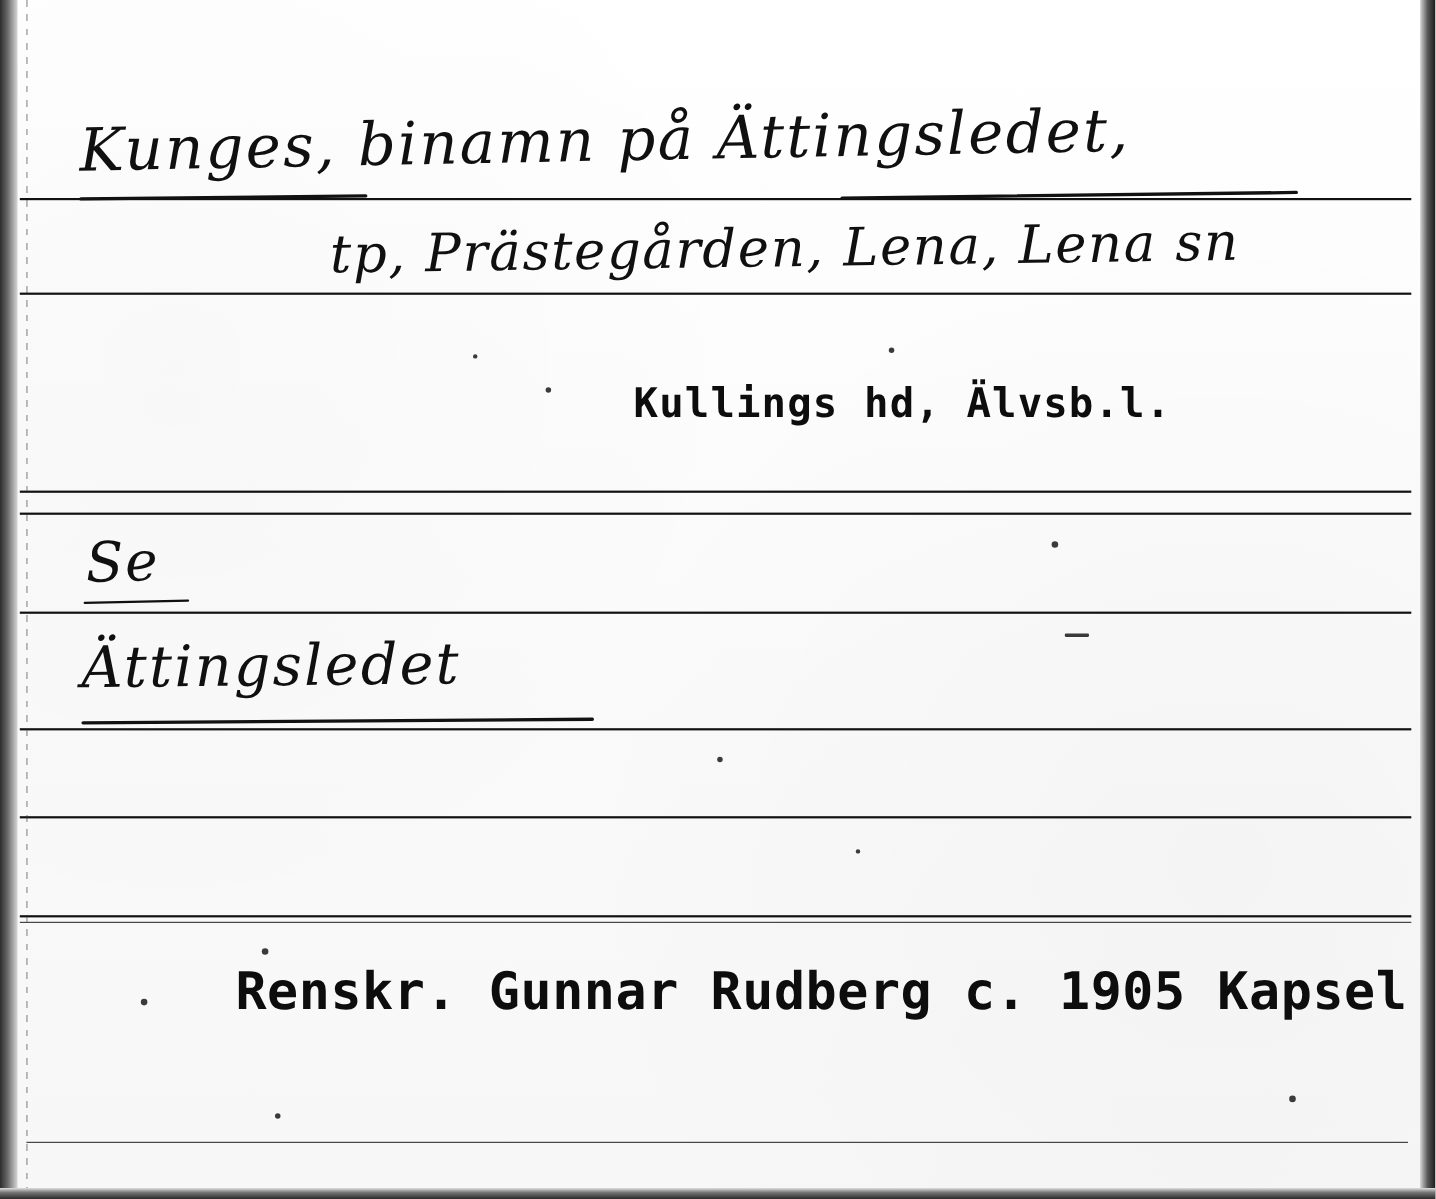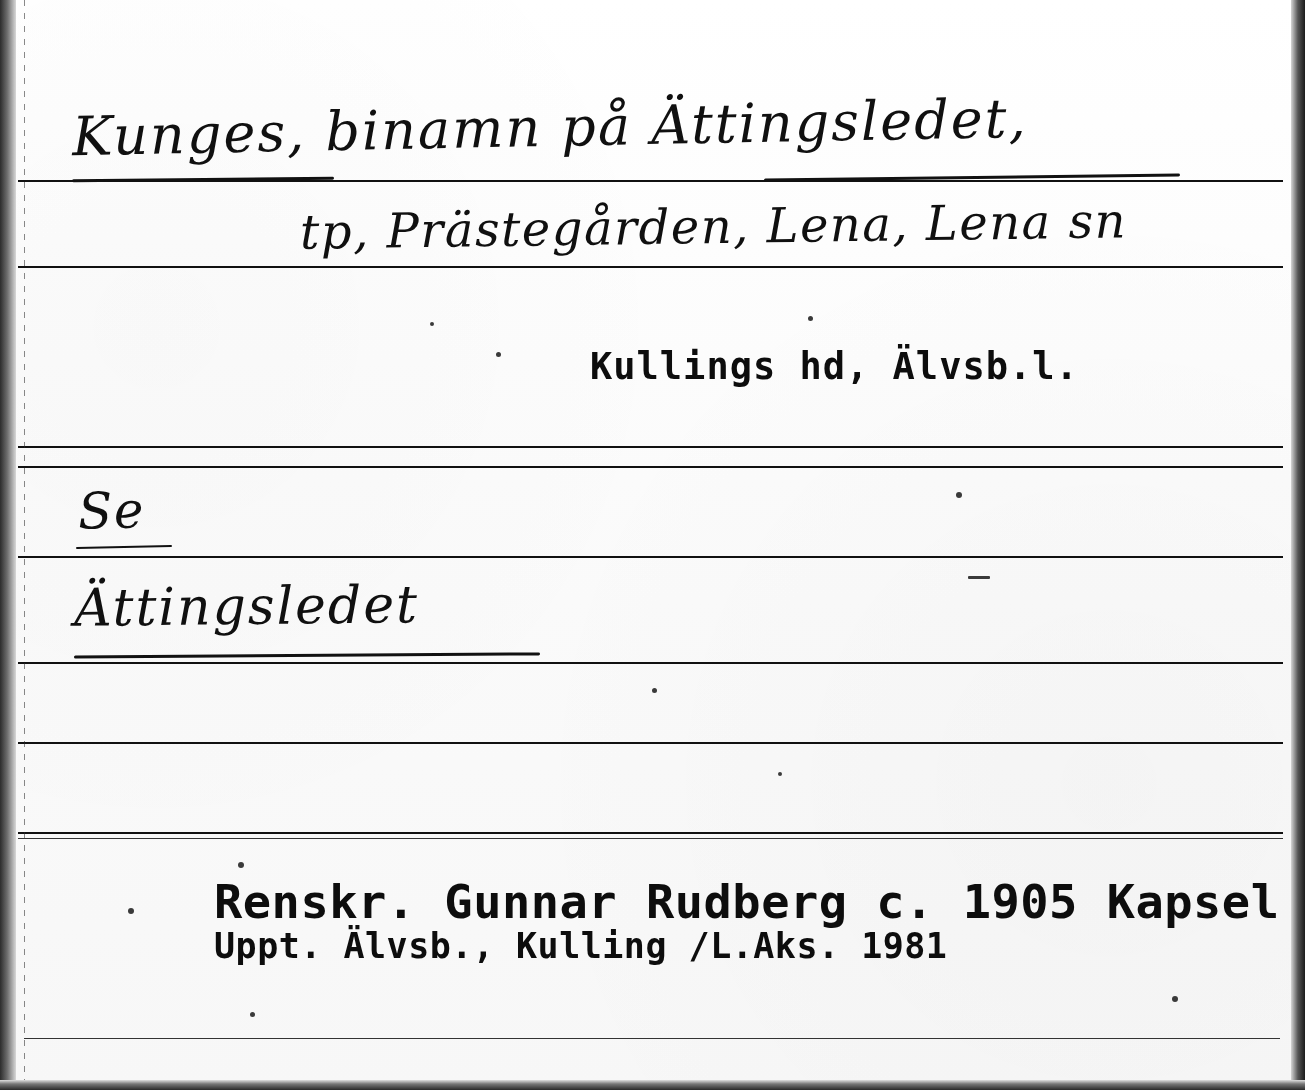--- a/index.html
+++ b/index.html
@@ -128,21 +128,20 @@
     font-family: "DejaVu Sans Mono", monospace;
     font-weight: bold;
     color: #0d0d0d;
     white-space: nowrap;
   }
   .typed-hd {
     left: 576px;
     top: 345px;
     font-size: 37px;
     letter-spacing: 1px;
-    margin-left: 14px;
   }
   .typed-foot1 {
     left: 214px;
     top: 874px;
     font-size: 47px;
     letter-spacing: 0.5px;
   }
   .typed-foot2 {
     left: 214px;
     top: 926px;
@@ -185,21 +184,20 @@
 
   <div class="typed typed-hd">Kullings hd, Älvsb.l.</div>
 
   <div class="hand hand-3">Se</div>
   <div class="hand-underline ul-se"></div>
 
   <div class="hand hand-4">Ättingsledet</div>
   <div class="hand-underline ul-attings-2"></div>
 
   <div class="typed typed-foot1">Renskr. Gunnar Rudberg c. 1905  Kapsel</div>
-  <div class="typed typed-foot2">Uppt. Älvsb., Kulling /L.Aks. 1981</div>
 
   <div class="speck" style="left:808px; top:316px; width:5px; height:5px;"></div>
   <div class="speck" style="left:430px; top:322px; width:4px; height:4px;"></div>
   <div class="speck" style="left:956px; top:492px; width:6px; height:6px;"></div>
   <div class="speck" style="left:968px; top:576px; width:22px; height:3px; border-radius:1px;"></div>
   <div class="speck" style="left:652px; top:688px; width:5px; height:5px;"></div>
   <div class="speck" style="left:778px; top:772px; width:4px; height:4px;"></div>
   <div class="speck" style="left:128px; top:908px; width:6px; height:6px;"></div>
   <div class="speck" style="left:238px; top:862px; width:6px; height:6px;"></div>
   <div class="speck" style="left:1172px; top:996px; width:6px; height:6px;"></div>

